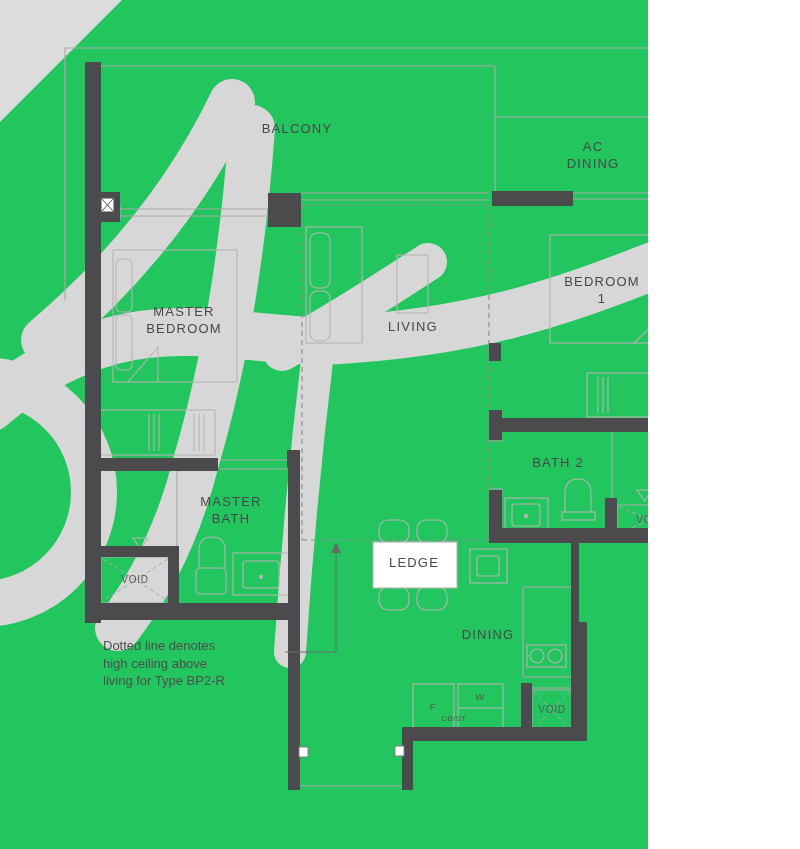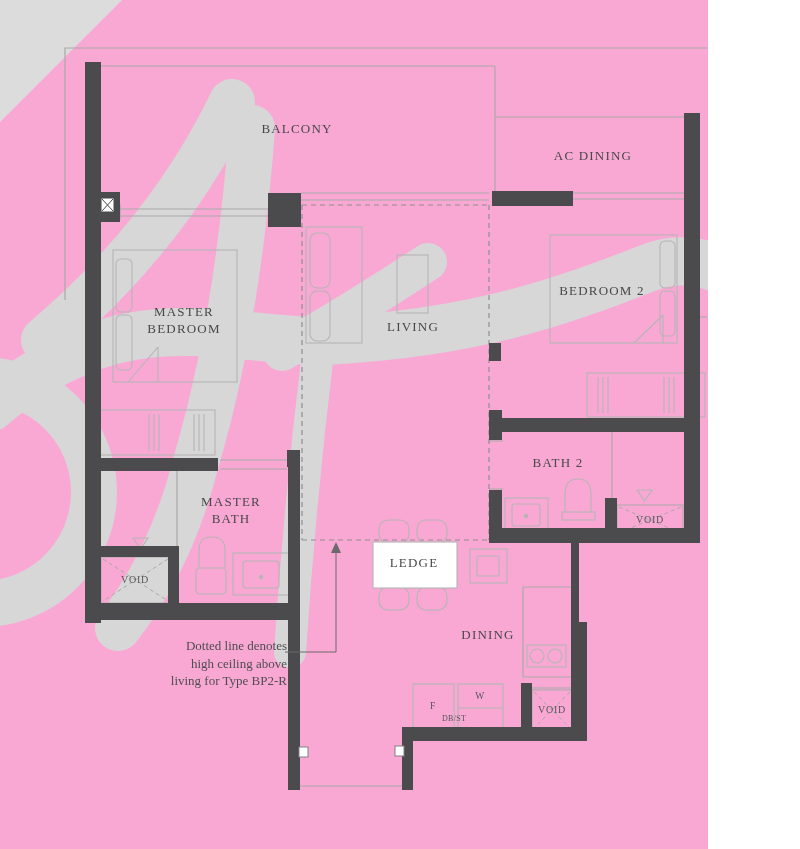--- a/index.html
+++ b/index.html
@@ -1,31 +1,31 @@
 <!DOCTYPE html>
 <html><head>
 <meta charset="utf-8">
 <style>
   html,body{margin:0;padding:0;background:#ffffff;}
   .canvas{
-    position:relative;width:708px;height:849px;background:#f9a8d4;overflow:hidden;
-    font-family:Liberation Serif, serif;
+    position:relative;width:648px;height:849px;background:#22c55e;overflow:hidden;
+    font-family:Liberation Sans, sans-serif;
   }
   .layer{position:absolute;left:0;top:0;width:800px;height:849px;}
   .lbl{
     position:absolute;transform:translate(-50%,-50%);
     color:#48484a;font-size:13px;letter-spacing:1.2px;line-height:17px;
     text-align:center;white-space:pre-line;z-index:6;
   }
   .lbl.small{font-size:10px;letter-spacing:0.8px;line-height:10px;color:#565658;}
   .lbl.tiny{font-size:8px;letter-spacing:0.3px;line-height:9px;color:#565658;}
   .lbl.appl{font-size:9.5px;letter-spacing:0.5px;color:#565658;}
   .note{
     position:absolute;left:103px;top:637px;width:184px;z-index:6;
-    color:#4e4e50;font-size:13px;line-height:17.5px;text-align:right;white-space:pre-line;
+    color:#4e4e50;font-size:13px;line-height:17.5px;white-space:pre-line;
   }
 </style>
 </head>
 <body>
 
 <div class="canvas">
 
   <svg class="layer" style="z-index:1" viewBox="0 0 800 849">
     <g fill="none" stroke="#d7d7d7" stroke-linecap="round">
       <path d="M0,0 L122,0 L0,122 Z" fill="#dcdcdc" stroke="none"></path>
@@ -161,21 +161,21 @@
       <path d="M285,652 L336,652 L336,552" stroke="#6a6a6a" stroke-width="1" fill="none"></path>
       <path d="M331,553 L341,553 L336,542 Z" fill="#6a6a6a"></path>
     </g>
   </svg>
 
   <div class="lbl" style="left:297px;top:128px">BALCONY</div>
   <div class="lbl" style="left:593px;top:155px">AC DINING</div>
   <div class="lbl" style="left:184px;top:320px">MASTER
 BEDROOM</div>
   <div class="lbl" style="left:413px;top:326px">LIVING</div>
-  <div class="lbl" style="left:602px;top:290px">BEDROOM 2</div>
+  <div class="lbl" style="left:602px;top:290px">BEDROOM 1</div>
   <div class="lbl" style="left:231px;top:510px">MASTER
 BATH</div>
   <div class="lbl" style="left:558px;top:462px">BATH 2</div>
   <div class="lbl" style="left:414px;top:562px">LEDGE</div>
   <div class="lbl" style="left:488px;top:634px">DINING</div>
 
   <div class="lbl small" style="left:135px;top:580px">VOID</div>
   <div class="lbl small" style="left:650px;top:520px">VOID</div>
   <div class="lbl small" style="left:552px;top:710px">VOID</div>
 

